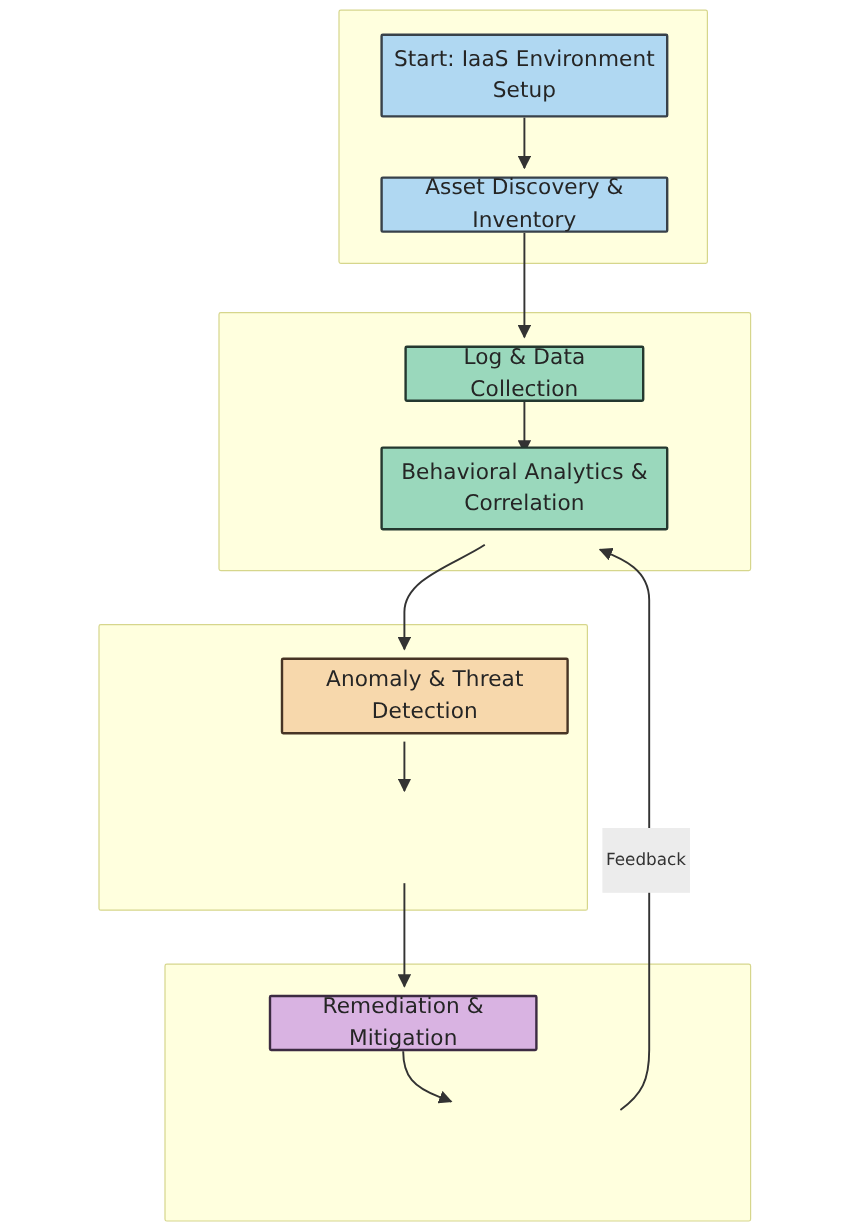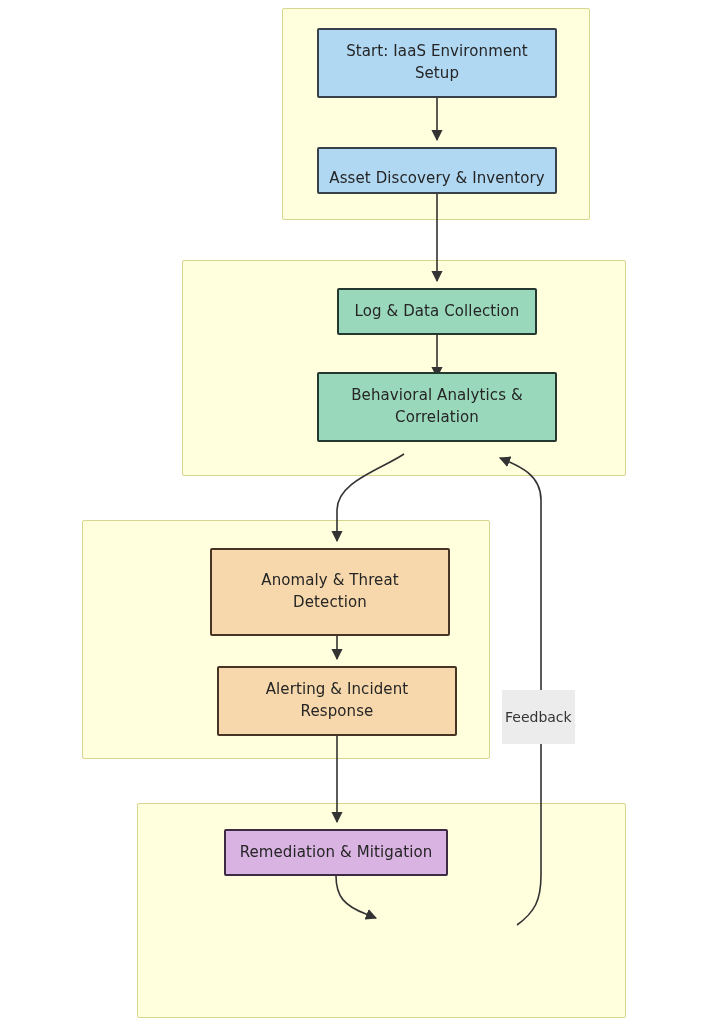--- a/index.html
+++ b/index.html
@@ -39,21 +39,21 @@
   }
   .node {
     position: absolute;
     box-sizing: border-box;
     border: 2px solid #333333;
     border-radius: 2px;
     display: flex;
     align-items: center;
     justify-content: center;
     text-align: center;
-    font-size: 15px;
+    font-size: 18px;
     line-height: 1.45;
     color: #252525;
     letter-spacing: 0.1px;
     z-index: 2;
     padding: 2px 8px;
   }
   .node-label {
     display: block;
     white-space: pre-line;
   }
@@ -99,42 +99,38 @@
       <path d="M 336,876 C 336,897 345,906 366,914 L 376,918" marker-end="url(#arrowhead)"></path>
       <path d="M 517,925 C 535,912 541,900 541,875 L 541,500 C 541,475 520,466 500,458" marker-end="url(#arrowhead)"></path>
     </g>
   </svg>
 
   <div class="node n-blue" style="left:317px; top:28px; width:240px; height:70px;">
     <span class="node-label">Start: IaaS Environment
 Setup</span>
   </div>
 
-  <div class="node n-blue" style="left:317px; top:147px; width:240px; height:47px;align-items:flex-end;">
+  <div class="node n-blue" style="left:317px; top:147px; width:240px; height:47px;">
     <span class="node-label">Asset Discovery &amp; Inventory</span>
   </div>
 
   <div class="node n-green" style="left:337px; top:288px; width:200px; height:47px;">
     <span class="node-label">Log &amp; Data Collection</span>
   </div>
 
   <div class="node n-green" style="left:317px; top:372px; width:240px; height:70px;">
     <span class="node-label">Behavioral Analytics &amp;
 Correlation</span>
   </div>
 
-  <div class="node n-orange" style="left:210px; top:548px; width:240px; height:88px;">
+  <div class="node n-orange" style="left:234px; top:548px; width:240px; height:64px;">
     <span class="node-label">Anomaly &amp; Threat
 Detection</span>
   </div>
 
-  <div class="node n-orange" style="left:217px; top:666px; width:240px; height:70px;">
-    <span class="node-label">Alerting &amp; Incident
-Response</span>
-  </div>
 
   <div class="node n-purple" style="left:224px; top:829px; width:224px; height:47px;">
     <span class="node-label">Remediation &amp; Mitigation</span>
   </div>
 
 
   <div class="edge-label" style="left:502px; top:690px;">Feedback</div>
 
 </div>
 

